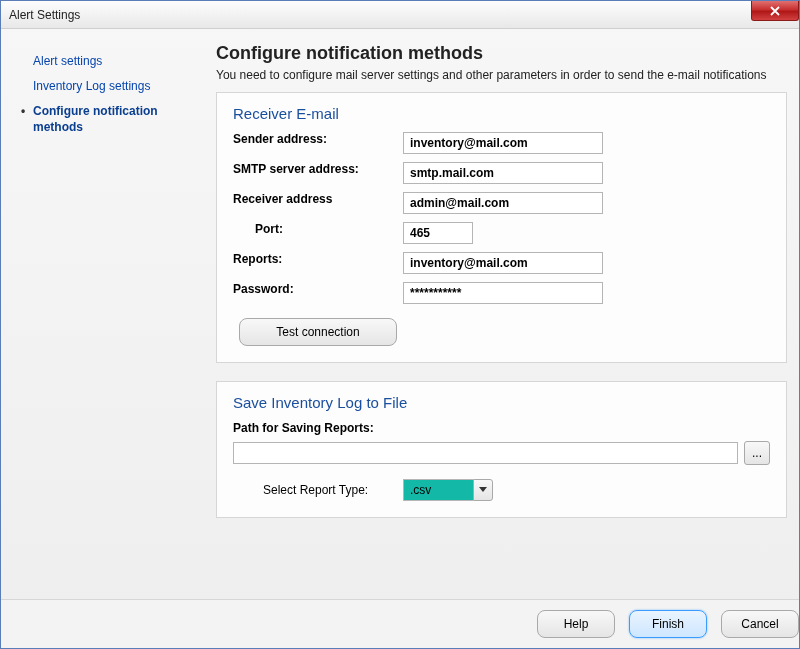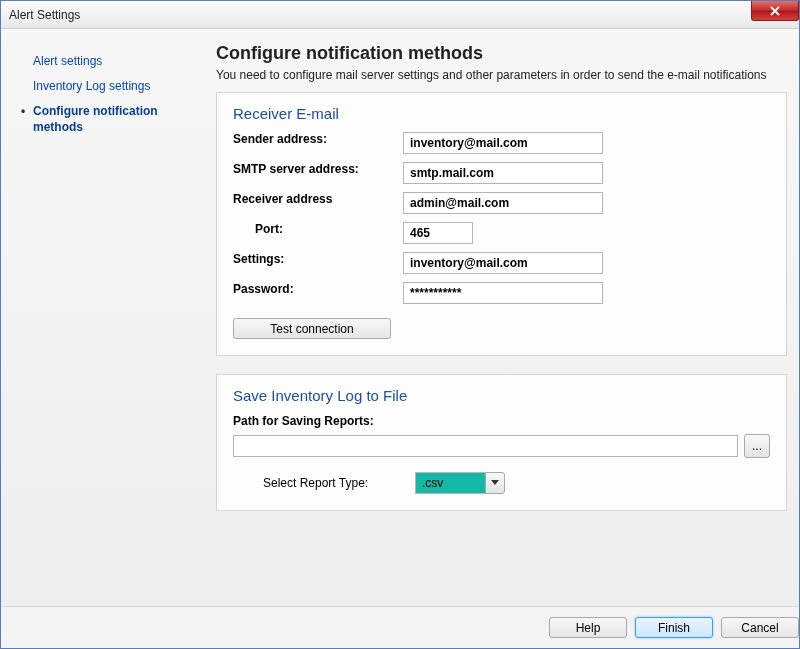--- a/index.html
+++ b/index.html
@@ -121,28 +121,29 @@
       background: #fff;
       padding: 2px 6px;
       font-family: inherit;
       font-size: 12px;
       width: 200px;
       font-weight: bold;
     }
     .text-input.short { width: 70px; }
     .text-input.full { flex: 1; }
     .btn {
-      height: 21px;
+      height: 28px;
       background: linear-gradient(#f8f8f8, #e5e5e5);
       border: 1px solid #a9a9a9;
-      border-radius: 3px;
+      border-radius: 8px;
       font-family: inherit;
       font-size: 12px;
       padding: 0 14px;
       cursor: pointer;
+      margin-left: 6px;
     }
     .btn.test { width: 158px; margin-top: 6px; }
     .path-row {
       display: flex;
       align-items: center;
       gap: 6px;
       margin-bottom: 14px;
     }
     .browse-btn {
       width: 26px;
@@ -153,21 +154,20 @@
       cursor: pointer;
       font-size: 12px;
       display: flex;
       align-items: center;
       justify-content: center;
     }
     .select-row {
       display: flex;
       align-items: center;
       margin-left: 30px;
-      gap: 12px;
     }
     .select-label { width: 140px; font-size: 12px; }
     .combo {
       display: flex;
       align-items: stretch;
       width: 90px;
       height: 22px;
     }
     .combo-text {
       flex: 1;
@@ -255,21 +255,21 @@
         </div>
         <div class="form-row">
           <div class="form-label">Receiver address</div>
           <input class="text-input" type="text" value="admin@mail.com" style="">
         </div>
         <div class="form-row">
           <div class="form-label indent">Port:</div>
           <input class="text-input short" type="text" value="465" style="">
         </div>
         <div class="form-row">
-          <div class="form-label">Settings:</div>
+          <div class="form-label">Reports:</div>
           <input class="text-input" type="text" value="inventory@mail.com" style="">
         </div>
         <div class="form-row">
           <div class="form-label">Password:</div>
           <input class="text-input" type="text" value="***********" style="">
         </div>
 
         <button class="btn test">Test connection</button>
       </div>
 

